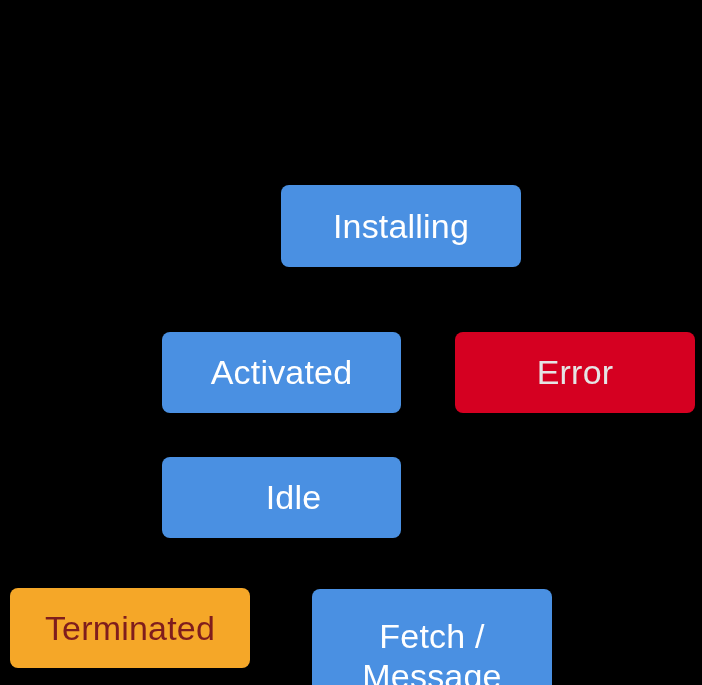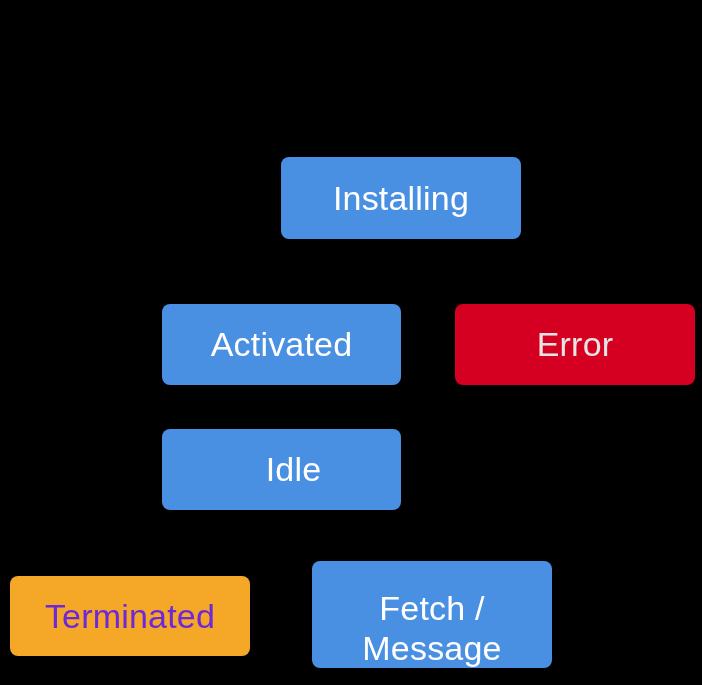--- a/index.html
+++ b/index.html
@@ -12,20 +12,21 @@
     width: 702px;
     height: 685px;
     overflow: hidden;
     font-family: "Liberation Sans", "DejaVu Sans", sans-serif;
   }
   #diagram-canvas {
     position: relative;
     width: 702px;
     height: 521px;
     background: #000000;
+    margin-top: 28px;
   }
   .node {
     position: absolute;
     box-sizing: border-box;
     display: flex;
     align-items: center;
     justify-content: center;
     text-align: center;
     border-radius: 8px;
     color: #ffffff;
@@ -64,21 +65,21 @@
   </div>
 
   <div class="node" id="node-error" style="left: 455px; top: 304px; width: 240px; height: 81px; background: rgb(213, 0, 33); color: #e5e5e5;">
     <span class="node-label">Error</span>
   </div>
 
   <div class="node" id="node-idle" style="left: 162px; top: 429px; width: 239px; height: 81px; background: rgb(74, 144, 226); color: rgb(255, 255, 255);">
     <span class="node-label">Idle</span>
   </div>
 
-  <div class="node" id="node-terminated" style="left: 10px; top: 576px; width: 240px; height: 80px; background: rgb(245, 167, 40); color: #6d28d9;">
+  <div class="node" id="node-terminated" style="left: 10px; top: 560px; width: 240px; height: 80px; background: rgb(245, 167, 40); color: #7f1d1d;">
     <span class="node-label">Terminated</span>
   </div>
 
   <div class="node" id="node-fetch-message" style="left: 312px; top: 561px; width: 240px; height: 107px; background: rgb(74, 144, 226); color: rgb(255, 255, 255); align-items: flex-end;">
     <span class="node-label">Fetch /
 Message</span>
   </div>
 
 </div>
 

